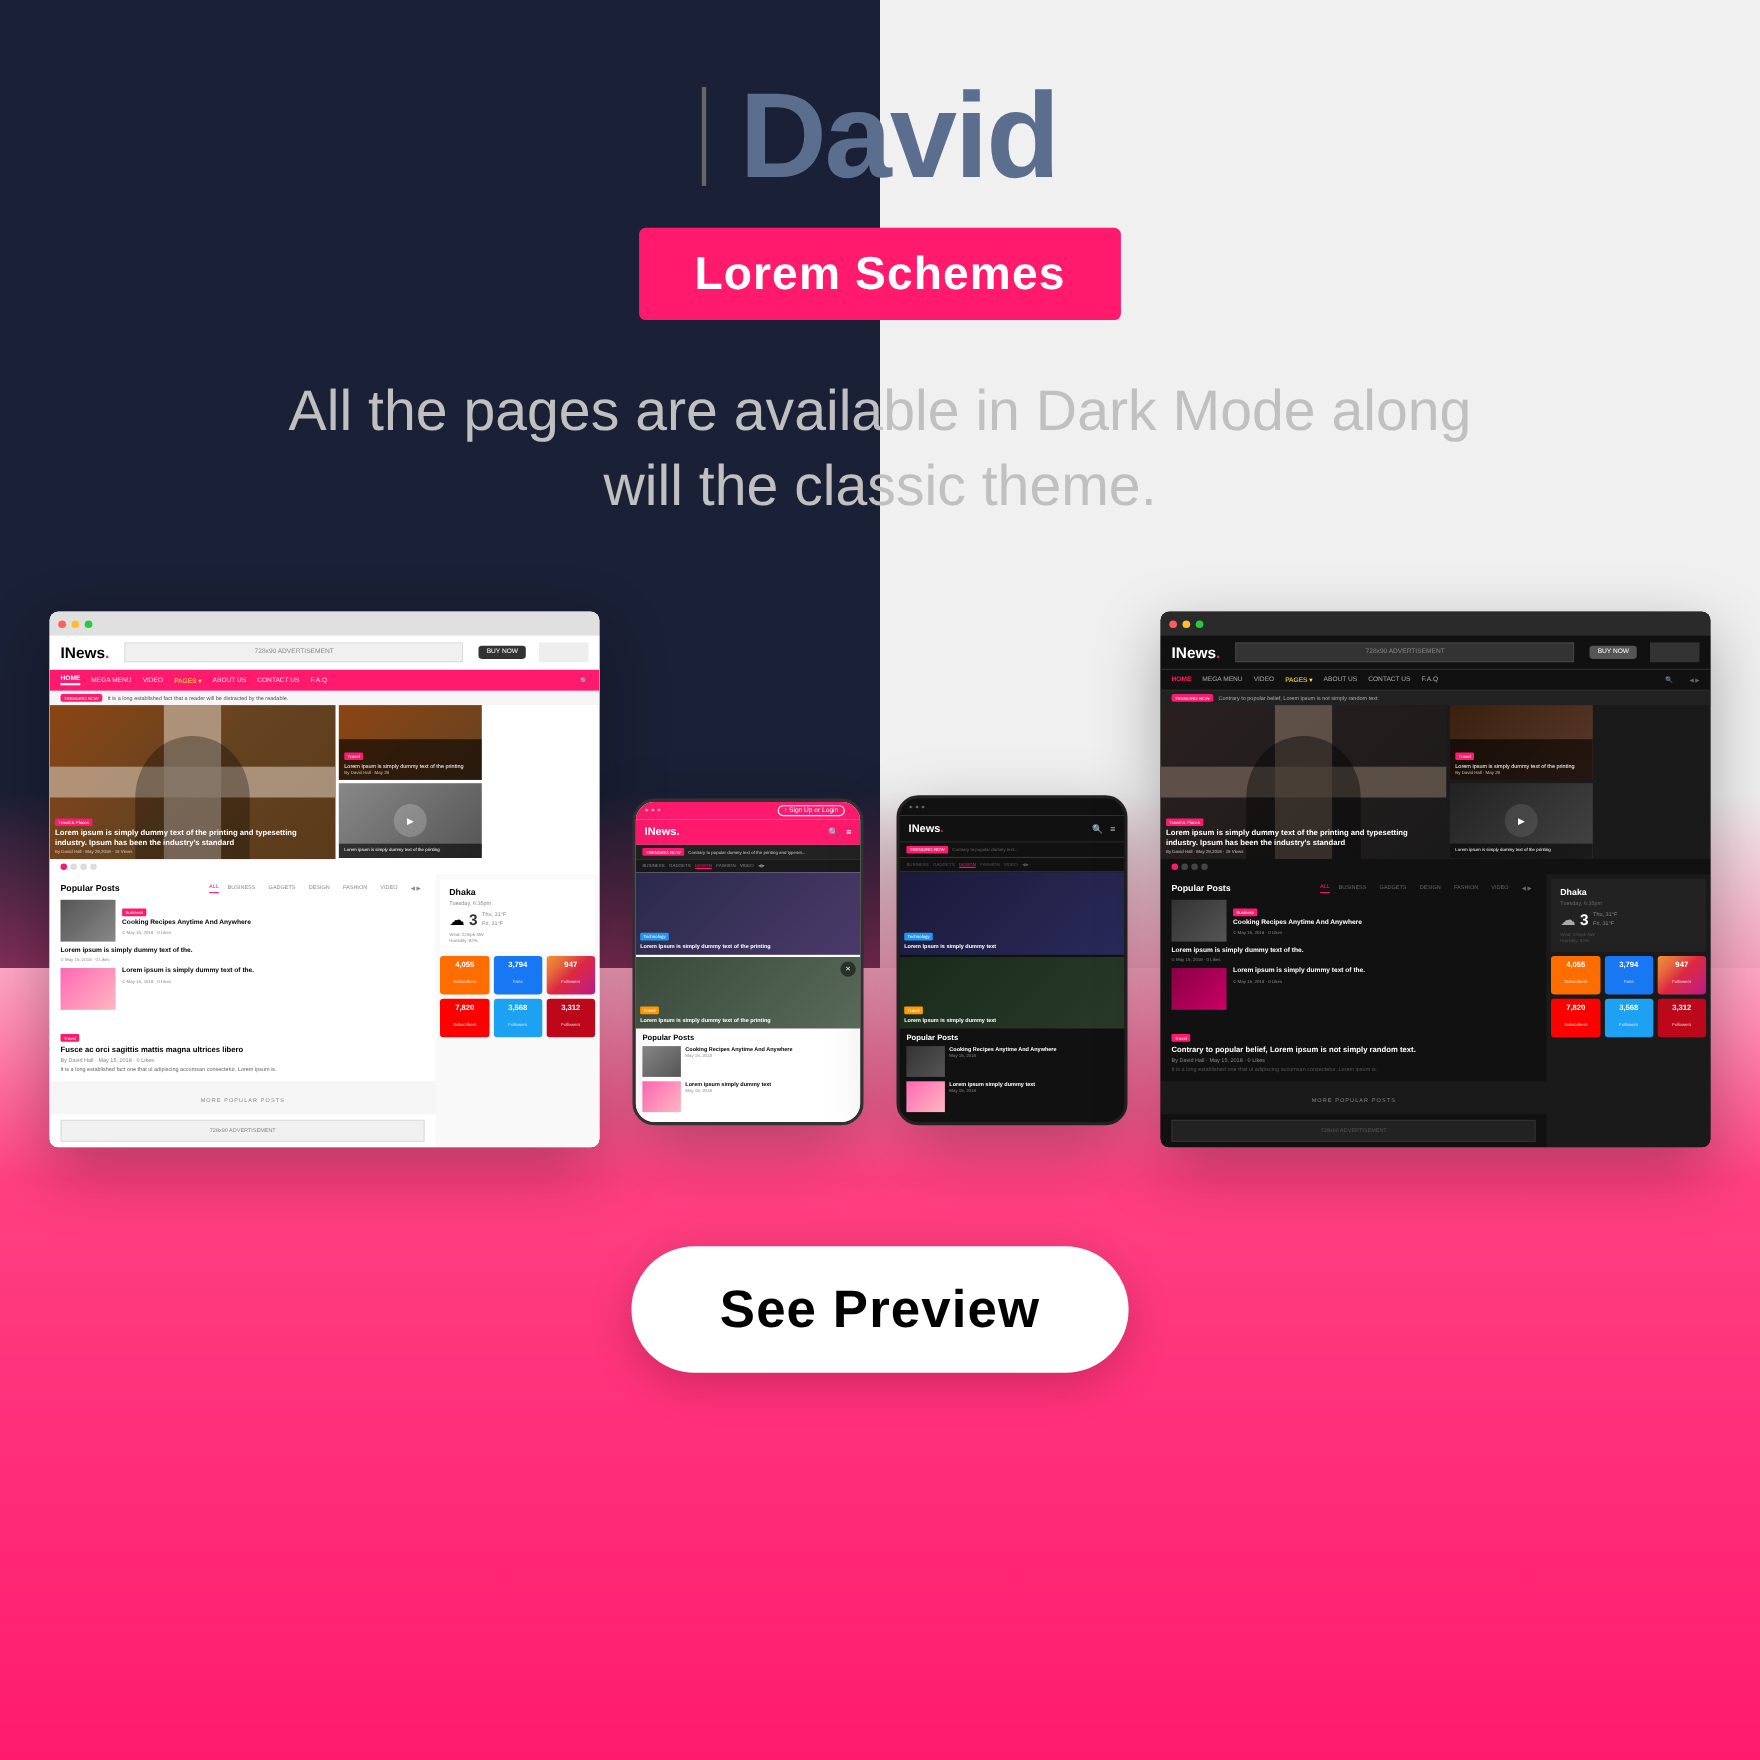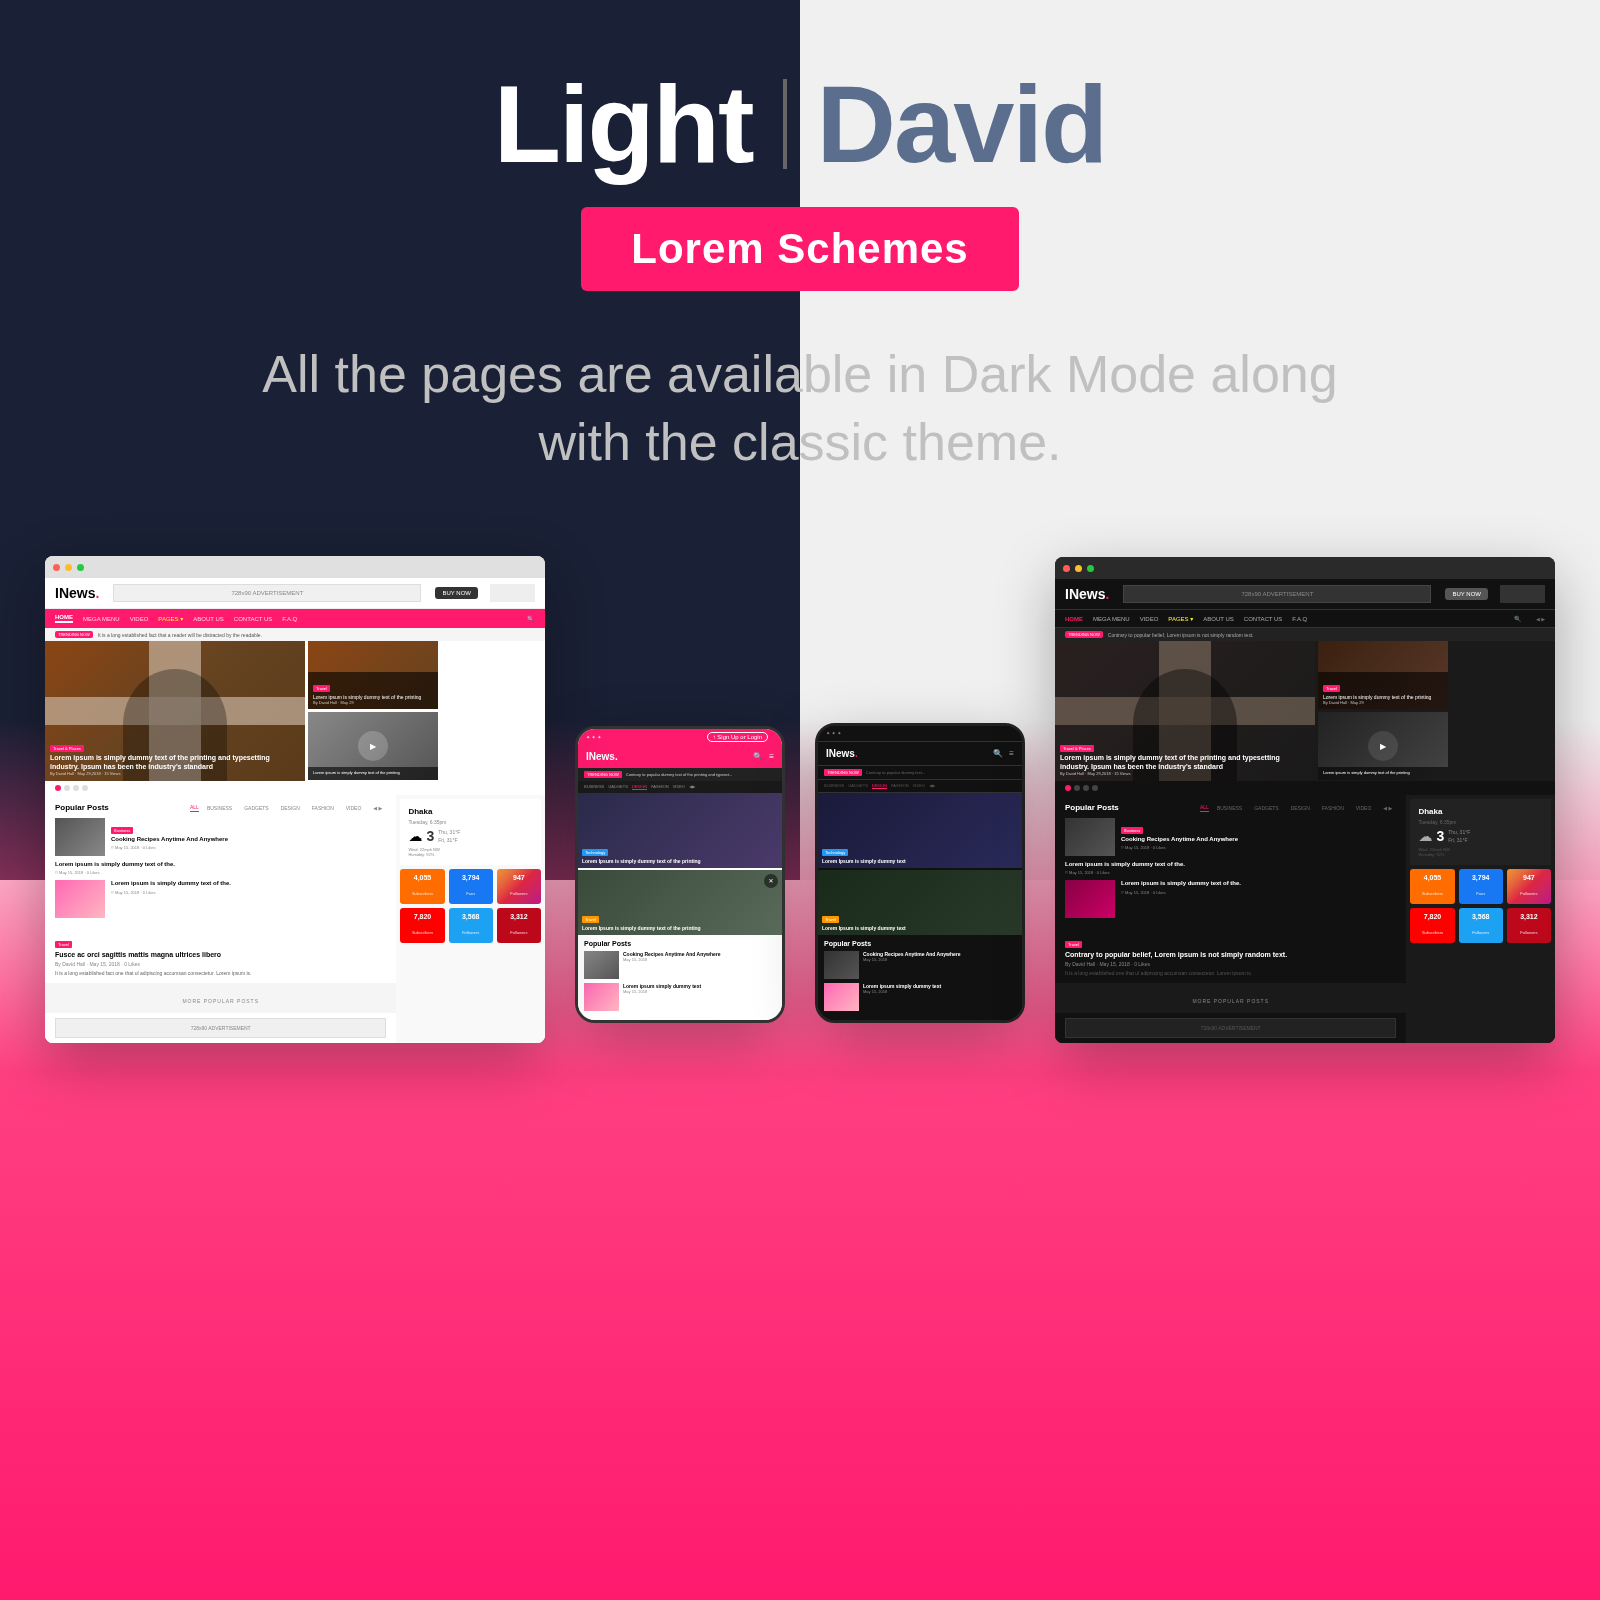--- a/index.html
+++ b/index.html
@@ -878,28 +878,27 @@
   <div class="bg-split">
     <div class="bg-split-left"></div>
     <div class="bg-split-right"></div>
   </div>
 
   <div class="bg-bottom"></div>
 
   <div class="content">
 
     <div class="header-title">
-      <span class="title-light">Light</span>
       <div class="title-divider"></div>
       <span class="title-dark">David</span>
     </div>
 
     <div class="color-schemes-badge">Lorem Schemes</div>
 
-    <div class="subtitle">All the pages are available in Dark Mode along with the classic theme.</div>
+    <div class="subtitle">All the pages are available in Dark Mode along will the classic theme.</div>
 
     <div class="screenshots-container">
 
       <div class="mockup mockup-light reflection-wrapper">
         <div class="browser-chrome">
           <div class="dot dot-red"></div>
           <div class="dot dot-yellow"></div>
           <div class="dot dot-green"></div>
         </div>
         <div class="browser-body">
@@ -1345,15 +1344,16 @@
                   </div>
                 </div>
               </div>
             </div>
           </div>
         </div>
       </div>
 
     </div>
 
+    <button class="see-preview-btn">See Preview</button>
 
   </div>
 </div>
 
 </body></html>

